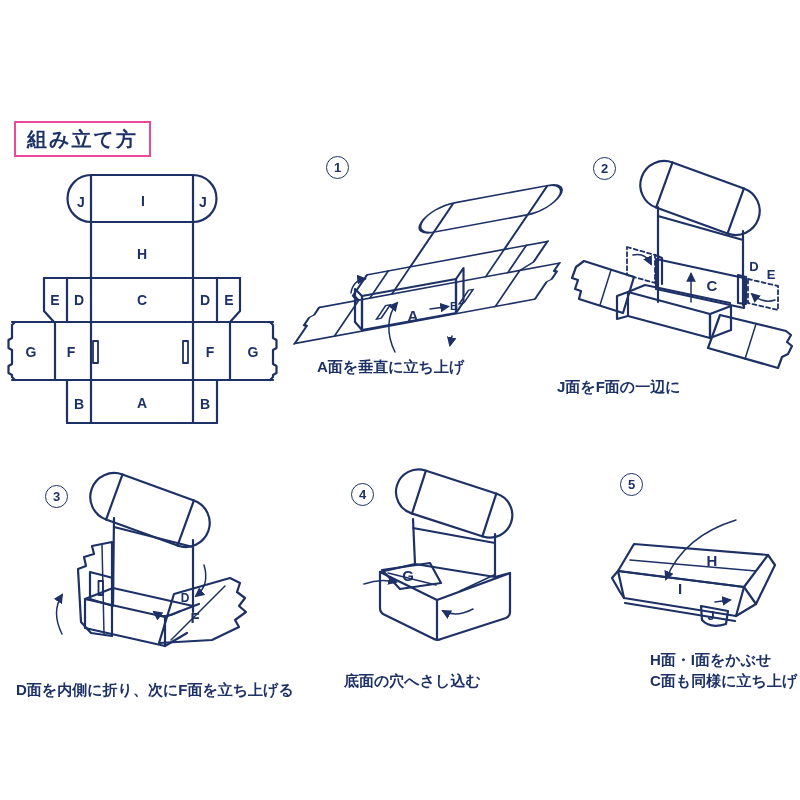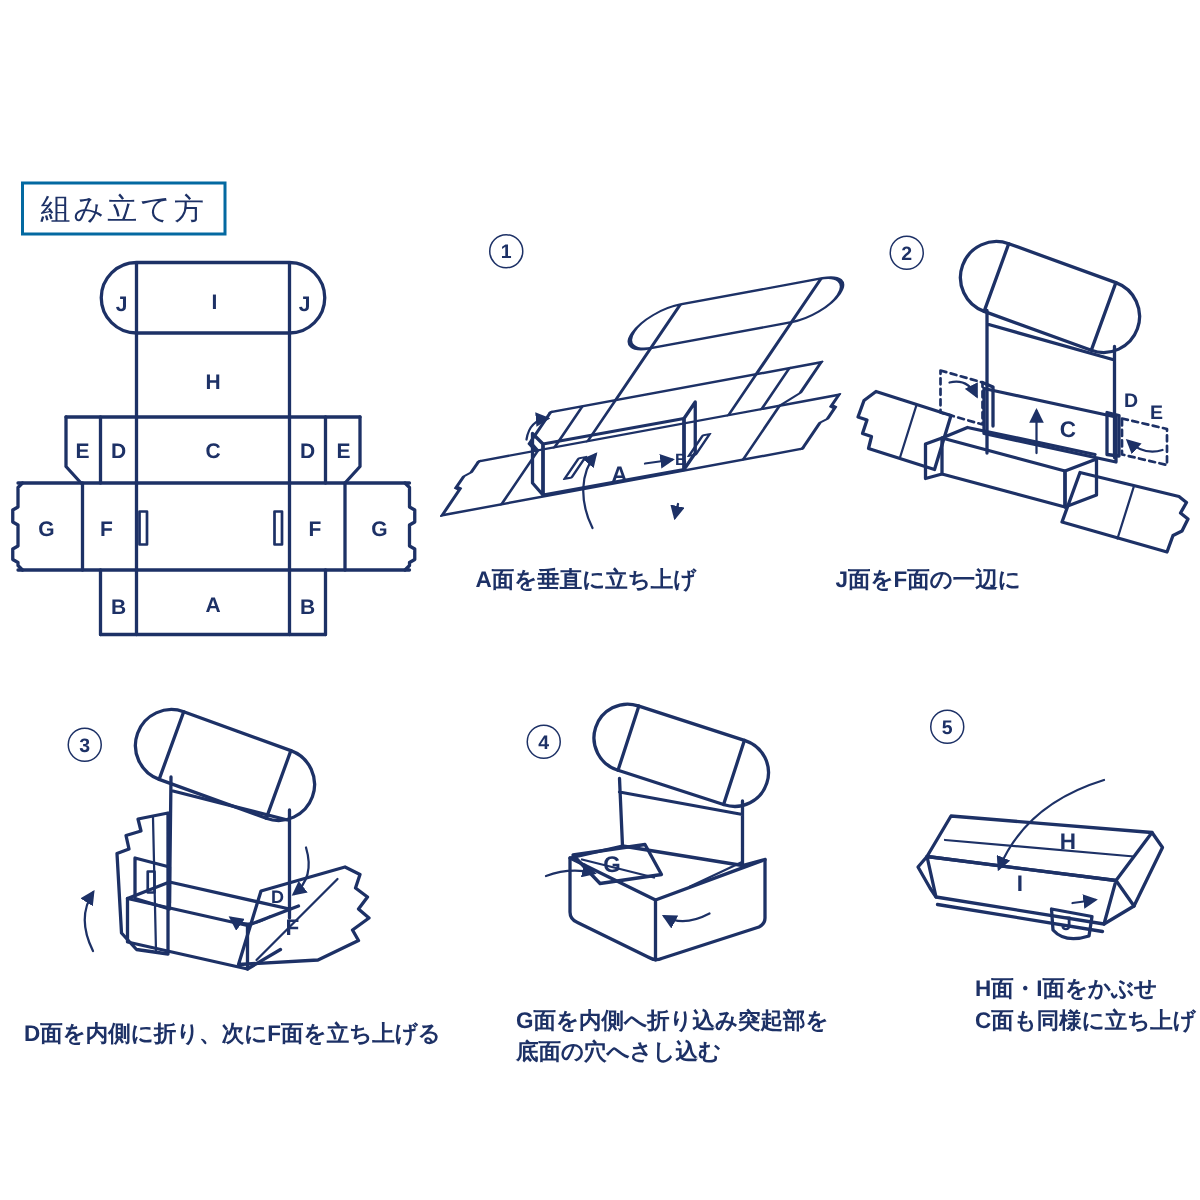--- a/index.html
+++ b/index.html
@@ -1,21 +1,21 @@
 <!DOCTYPE html>
 <html style="--ink: #1d3166;"><head>
 <meta charset="utf-8">
 <style>
   html,body{margin:0;padding:0;background:#fff;}
   #page{position:relative;width:800px;height:800px;background:#fff;overflow:hidden;
         font-family:"Liberation Sans","DejaVu Sans",sans-serif;}
   :root{--ink:#1d3166;}
   .title-box{position:absolute;left:14px;top:121px;width:133px;height:32px;
-    border:2px solid #0369a1;display:flex;align-items:center;justify-content:center;
-    font-size:20px;font-weight:normal;color:var(--ink);letter-spacing:2px;}
+    border:2px solid #ec4899;display:flex;align-items:center;justify-content:center;
+    font-size:20px;font-weight:bold;color:var(--ink);letter-spacing:2px;}
   .stepnum{position:absolute;width:21px;height:21px;border:1.6px solid var(--ink);
     border-radius:50%;display:flex;align-items:center;justify-content:center;
     font-size:13px;font-weight:bold;color:var(--ink);background:#fff;}
   .caption{position:absolute;font-weight:bold;font-size:15px;line-height:21px;
     color:var(--ink);letter-spacing:0px;white-space:nowrap;}
   svg{position:absolute;overflow:visible;}
   svg path,svg rect,svg line,svg ellipse{fill:none;stroke:var(--ink);stroke-width:2.2;
     stroke-linejoin:round;stroke-linecap:round;}
   svg .thin{stroke-width:1.5;}
   svg .dash{stroke-dasharray:4 3;stroke-width:1.8;}
@@ -86,21 +86,21 @@
       <path d="M154,161 L161.5,150 L161.5,116 L154,127 Z"></path>
       <path d="M60,144 L53,137 L53,170 L60,178 Z"></path>
     </g>
     <path class="thin" d="M93,200 C84,182 85,163 95,151" marker-end="url(#ah)"></path>
     <path class="thin" d="M128,157 L146,154.5" marker-end="url(#ah)"></path>
     <path class="thin" d="M49,141 Q51,128 63,127" marker-end="url(#ah)"></path>
     <path class="thin" d="M150,184 L148,193" marker-end="url(#ah)"></path>
     <text x="111" y="169" class="s15">A</text>
     <text x="152" y="158" class="s11">B</text>
   </svg>
-  <div class="caption" style="left:317px;top:376px">
+  <div class="caption" style="left:317px;top:356px">
     <div>A面を垂直に立ち上げ</div>
   </div>
 
   <div class="stepnum" style="left:593px;top:157px">2</div>
   <svg style="left:570px;top:152px;width:228px;height:220px" viewBox="0 0 228 220">
     <g transform="rotate(20 130 46)">
       <rect x="68" y="22" width="124" height="48" rx="24"></rect>
       <path d="M92,22 V70 M168,22 V70"></path>
     </g>
     <path d="M88,55 L88,150 M173,79 L173,153 M88,64 L173,88"></path>
@@ -168,21 +168,20 @@
       <path d="M38,94 L38,130 Q38,135 43,137 L90,160 Q95,163 99,161 L164,140 Q168,138 168,134 L168,95"></path>
       <path d="M95,122 L95,162"></path>
       <path d="M40,92 L88,85 L99,105 L58,111 Z"></path>
       <path class="thin" d="M46,95 L94,107 M152,97 L118,113"></path>
     </g>
     <path class="thin" d="M22,106 Q38,100 54,104" marker-end="url(#ah)"></path>
     <path class="thin" d="M131,131 Q114,140 101,133" marker-end="url(#ah)"></path>
     <text x="66" y="103" class="s15">G</text>
   </svg>
   <div class="caption" style="left:344px;top:670px">
-    <div>G面を内側へ折り込み突起部を</div>
     <div>底面の穴へさし込む</div>
   </div>
 
   <div class="stepnum" style="left:620px;top:473px">5</div>
   <svg style="left:598px;top:492px;width:200px;height:162px" viewBox="0 0 200 162">
     <g>
       <path d="M36,52 L170,63 L146,95 L20,79 Z"></path>
       <path class="thin" d="M32,68 L158,79"></path>
       <path d="M170,63 L177,73 L158,112 L146,95"></path>
       <path d="M20,79 L146,95 L138,124 L26,106 Z"></path>

